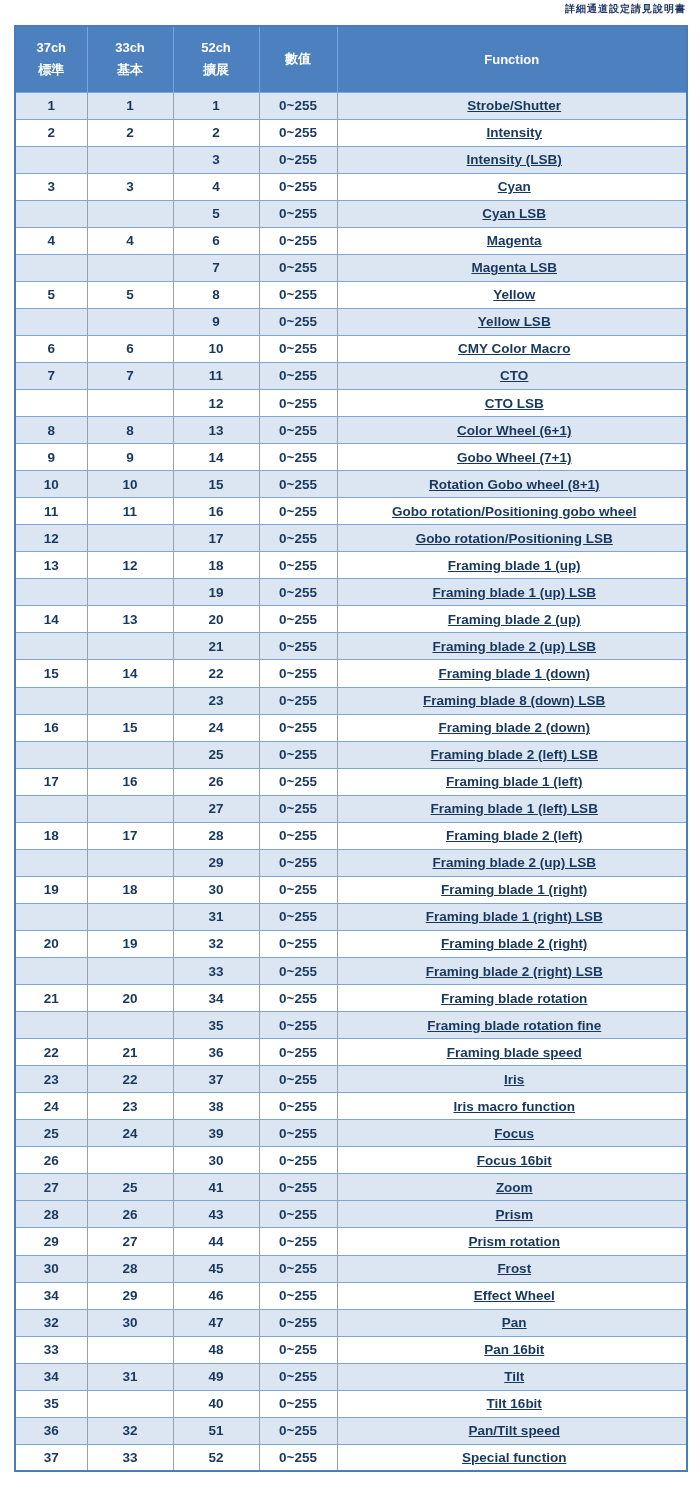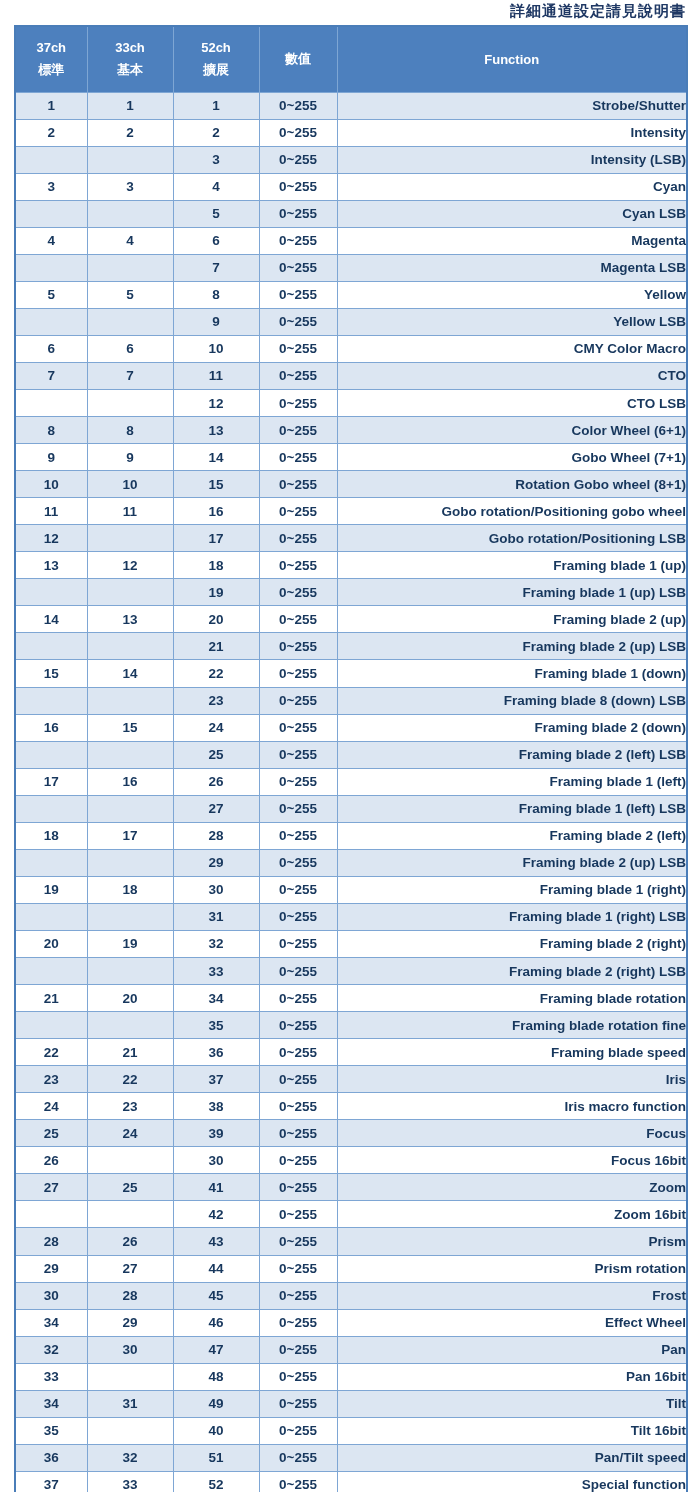--- a/index.html
+++ b/index.html
@@ -18,21 +18,21 @@
     position:relative;
     width:700px;
     height:1492px;
     font-family:"Liberation Sans","DejaVu Sans",sans-serif;
     overflow:hidden;
   }
   .page-title{
     position:absolute;
     top:2px;
     right:14px;
-    font-size:15px;
+    font-size:10px;
     font-weight:bold;
     color:var(--title-text);
     letter-spacing:1px;
   }
   table.channel-table{
     position:absolute;
     top:25px;
     left:14px;
     width:672px;
     border-collapse:collapse;
@@ -62,22 +62,23 @@
   tbody td{
     color:var(--text);
     font-size:13.5px;
     font-weight:600;
     text-align:center;
     vertical-align:middle;
     white-space:nowrap;
     overflow:hidden;
   }
   tbody td.fn{
-    text-align:right;
+    text-align:center;
     padding-left:5px;
+    text-decoration:underline;
   }
 </style>
 </head>
 <body>
 
 <div class="page-title">詳細通道設定請見說明書</div>
 
 <table class="channel-table">
   <colgroup>
     <col style="width:72px">
@@ -389,27 +390,20 @@
         <td>0~255</td>
         <td class="fn">Focus 16bit</td>
       </tr>
       <tr class="alt">
         <td>27</td>
         <td>25</td>
         <td>41</td>
         <td>0~255</td>
         <td class="fn">Zoom</td>
       </tr>
-      <tr>
-        <td></td>
-        <td></td>
-        <td>42</td>
-        <td>0~255</td>
-        <td class="fn">Zoom 16bit</td>
-      </tr>
       <tr class="alt">
         <td>28</td>
         <td>26</td>
         <td>43</td>
         <td>0~255</td>
         <td class="fn">Prism</td>
       </tr>
       <tr>
         <td>29</td>
         <td>27</td>

